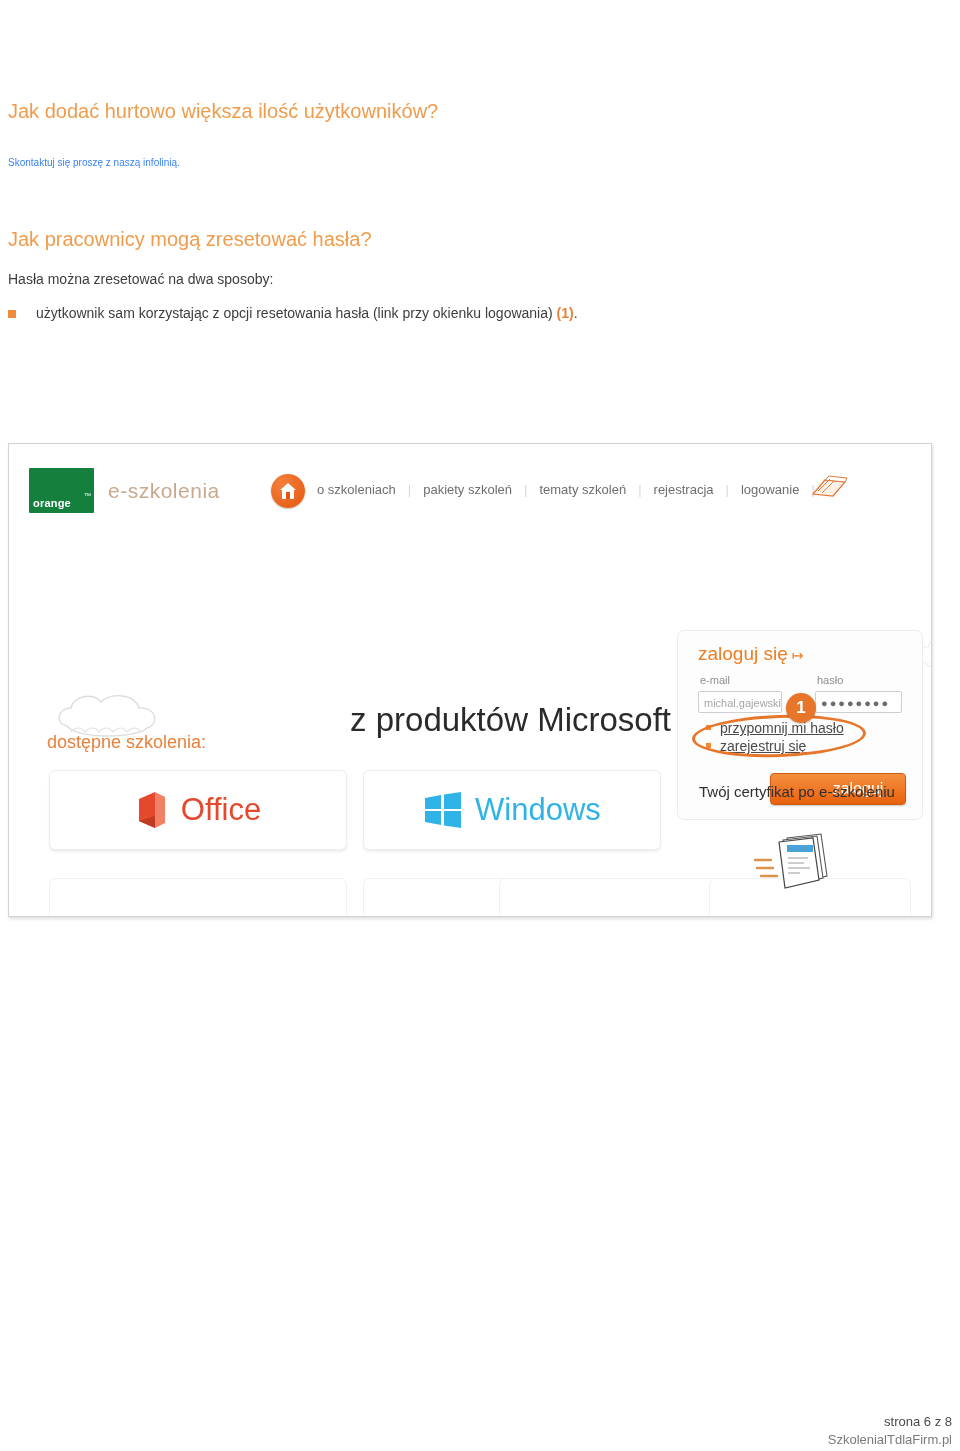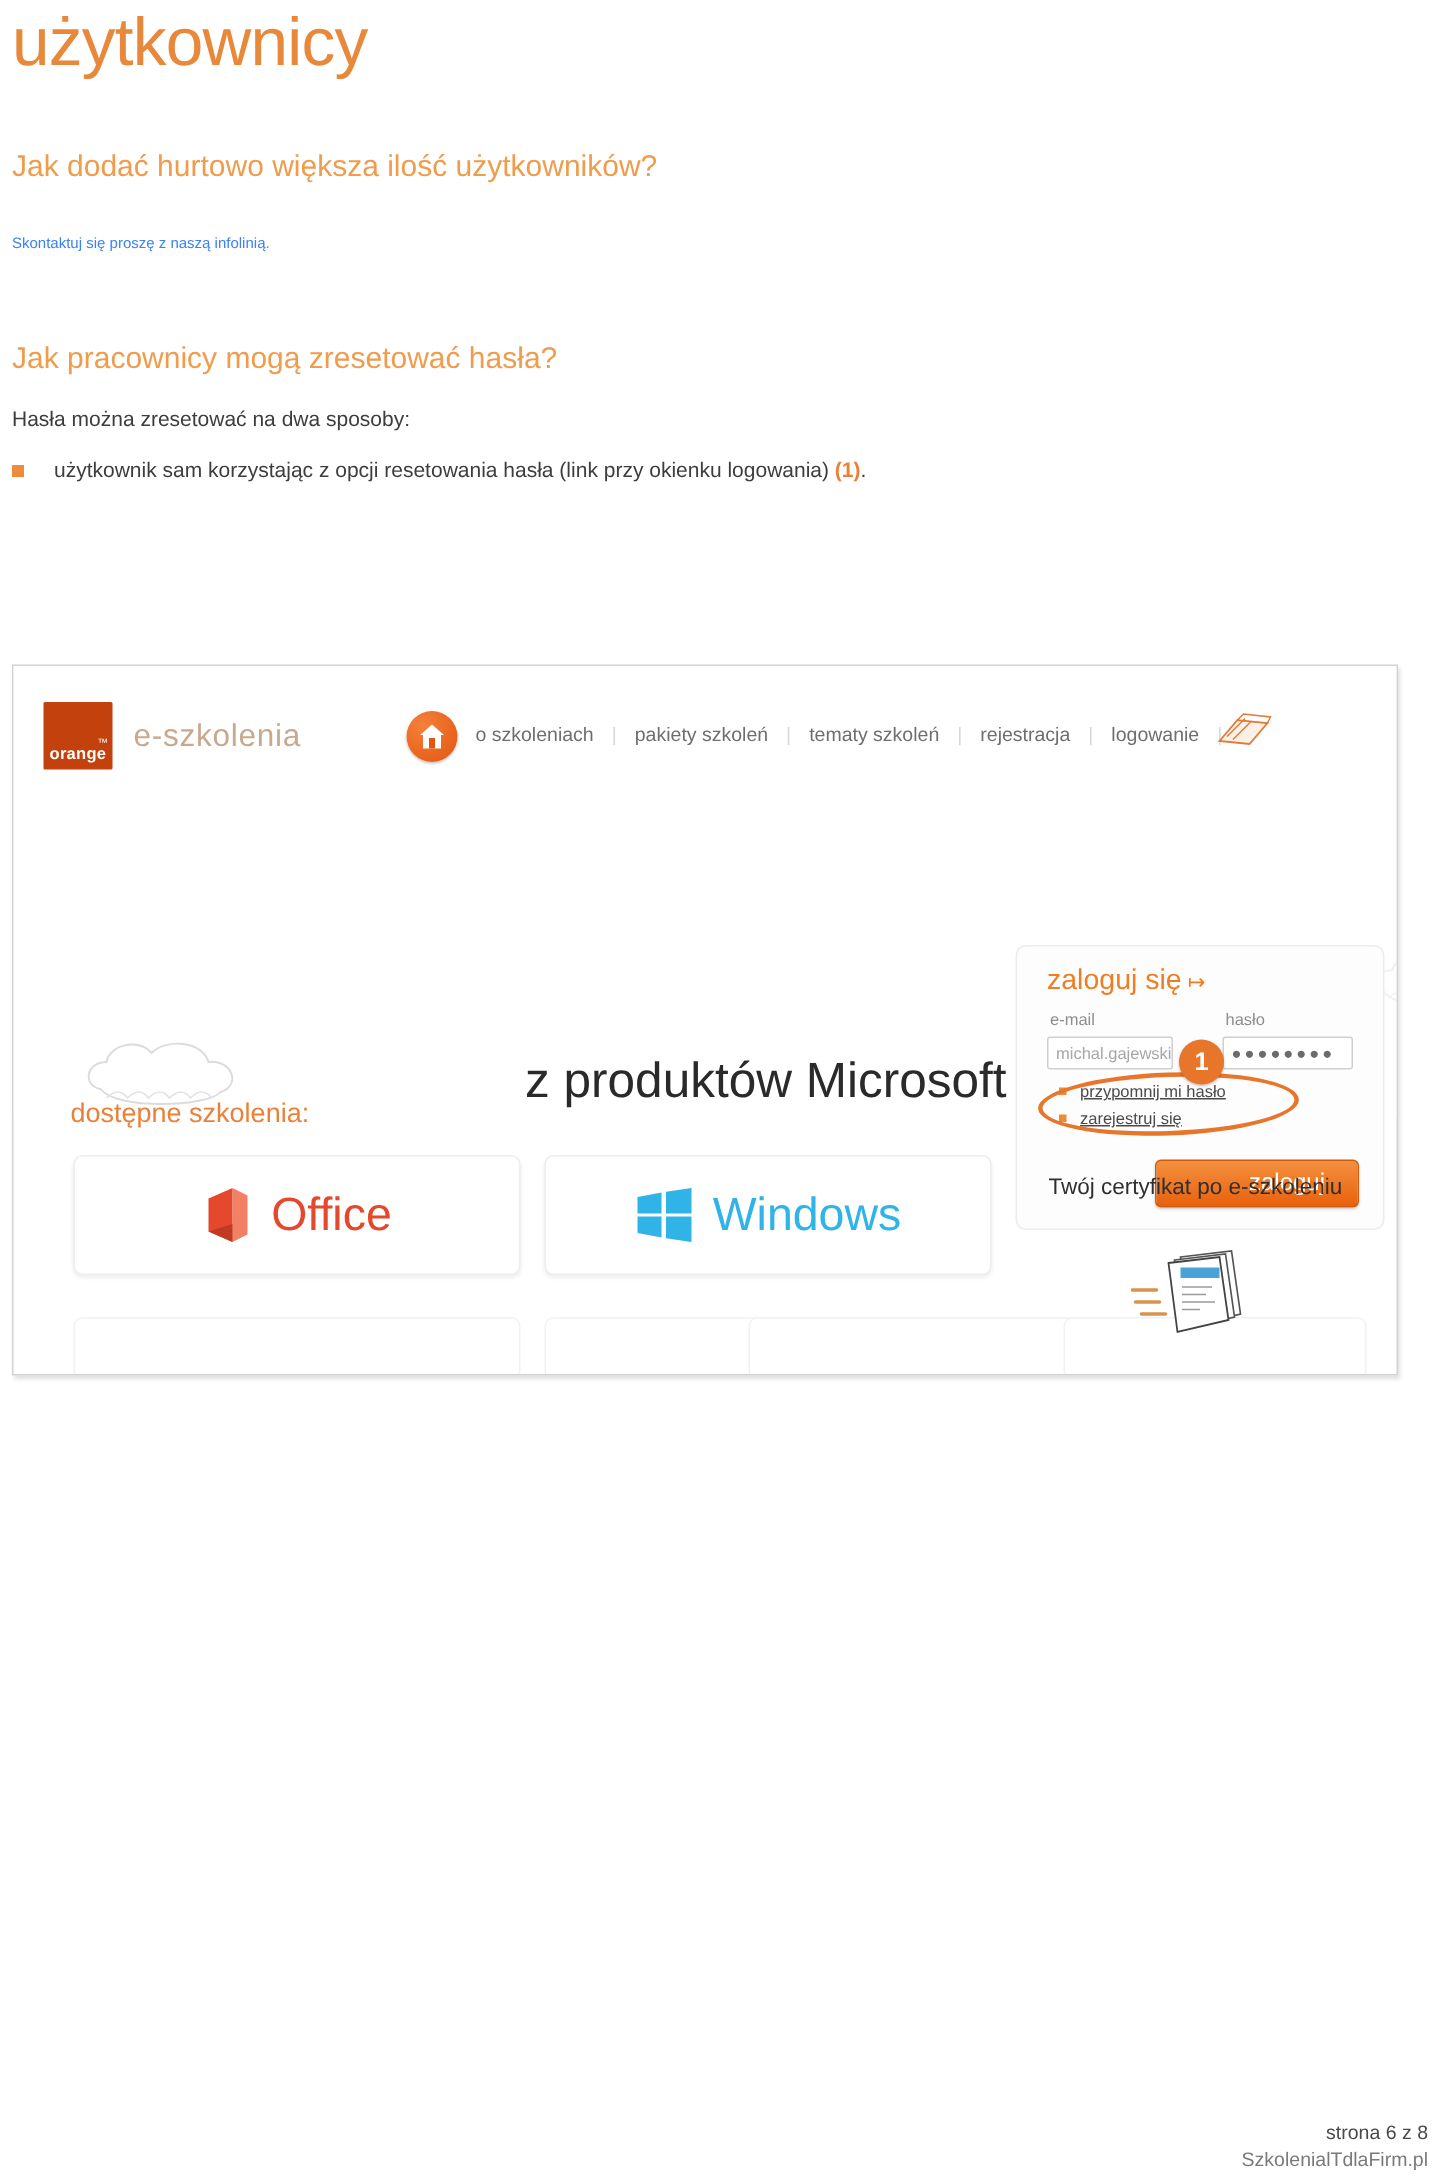--- a/index.html
+++ b/index.html
@@ -44,21 +44,21 @@
     position:absolute;left:8px;top:443px;width:922px;height:472px;
     background:#ffffff;border:1px solid #d2d2d2;
     box-shadow:1px 2px 3px rgba(0,0,0,.13);
     overflow:hidden;
   }
 
   
   .shot-header{position:absolute;left:0;top:0;width:100%;height:78px;background:#fff;}
   .brand{position:absolute;left:20px;top:24px;display:flex;align-items:center;}
   .orange-logo{
-    width:46px;height:45px;background:#c2410c;position:relative;
+    width:65px;height:45px;background:#15803d;position:relative;
     border-radius:1px;
   }
   .orange-logo .ow{
     position:absolute;left:4px;bottom:4px;color:#fff;font-size:11px;
     font-weight:bold;letter-spacing:.2px;
   }
   .orange-logo .tm{position:absolute;right:3px;bottom:14px;color:#fff;font-size:7px;}
   .brand-name{margin-left:14px;font-size:21px;color:#c9a98d;letter-spacing:.5px;}
 
   .home-btn{
@@ -97,21 +97,21 @@
   .lbl{position:absolute;font-size:11px;color:#8e8e8e;}
   .lbl.email{left:22px;top:43px;}
   .lbl.pass{left:139px;top:43px;}
   .inp{
     position:absolute;height:22px;border:1px solid #cfcfcf;background:#fff;
     border-radius:2px;font-size:11px;color:#a6a6a6;line-height:22px;
     padding-left:5px;overflow:hidden;white-space:nowrap;box-sizing:border-box;
   }
   .inp.email{left:20px;top:60px;width:84px;}
   .inp.pass{left:137px;top:60px;width:87px;color:#6b6b6b;letter-spacing:2px;}
-  .links{position:absolute;left:28px;top:90px;font-size:11px;}
+  .links{position:absolute;left:28px;top:90px;font-size:14px;}
   .links .row{position:relative;padding-left:14px;margin-bottom:4px;line-height:14px;}
   .links .row .sq{position:absolute;left:0;top:4px;width:5px;height:5px;background:#f08a33;}
   .links a{color:#4a4a4a;text-decoration:underline;}
   .ellipse{
     position:absolute;left:14px;top:84px;width:168px;height:36px;
     border:3px solid #e8762a;border-radius:50%;transform:rotate(-2deg);
   }
   .badge{
     position:absolute;left:108px;top:62px;width:30px;height:30px;border-radius:50%;
     background:#e8762a;color:#fff;font-size:17px;font-weight:bold;
@@ -153,21 +153,20 @@
   
   .footer{position:absolute;right:8px;bottom:4px;text-align:right;}
   .f-page{font-size:13px;color:#4a4a4a;margin-bottom:3px;}
   .f-brand{font-size:13px;color:#7a7a7a;}
 </style>
 </head>
 <body>
 
 <div class="page">
 
-  <div class="doc-title">użytkownicy</div>
 
   <div class="q1">Jak dodać hurtowo większa ilość użytkowników?</div>
   <div class="a1">Skontaktuj się proszę z naszą infolinią.</div>
 
   <div class="q2">Jak pracownicy mogą zresetować hasła?</div>
   <div class="a2">Hasła można zresetować na dwa sposoby:</div>
 
   <div class="bullets">
     <div class="bullet">
       <span class="sq"></span>

